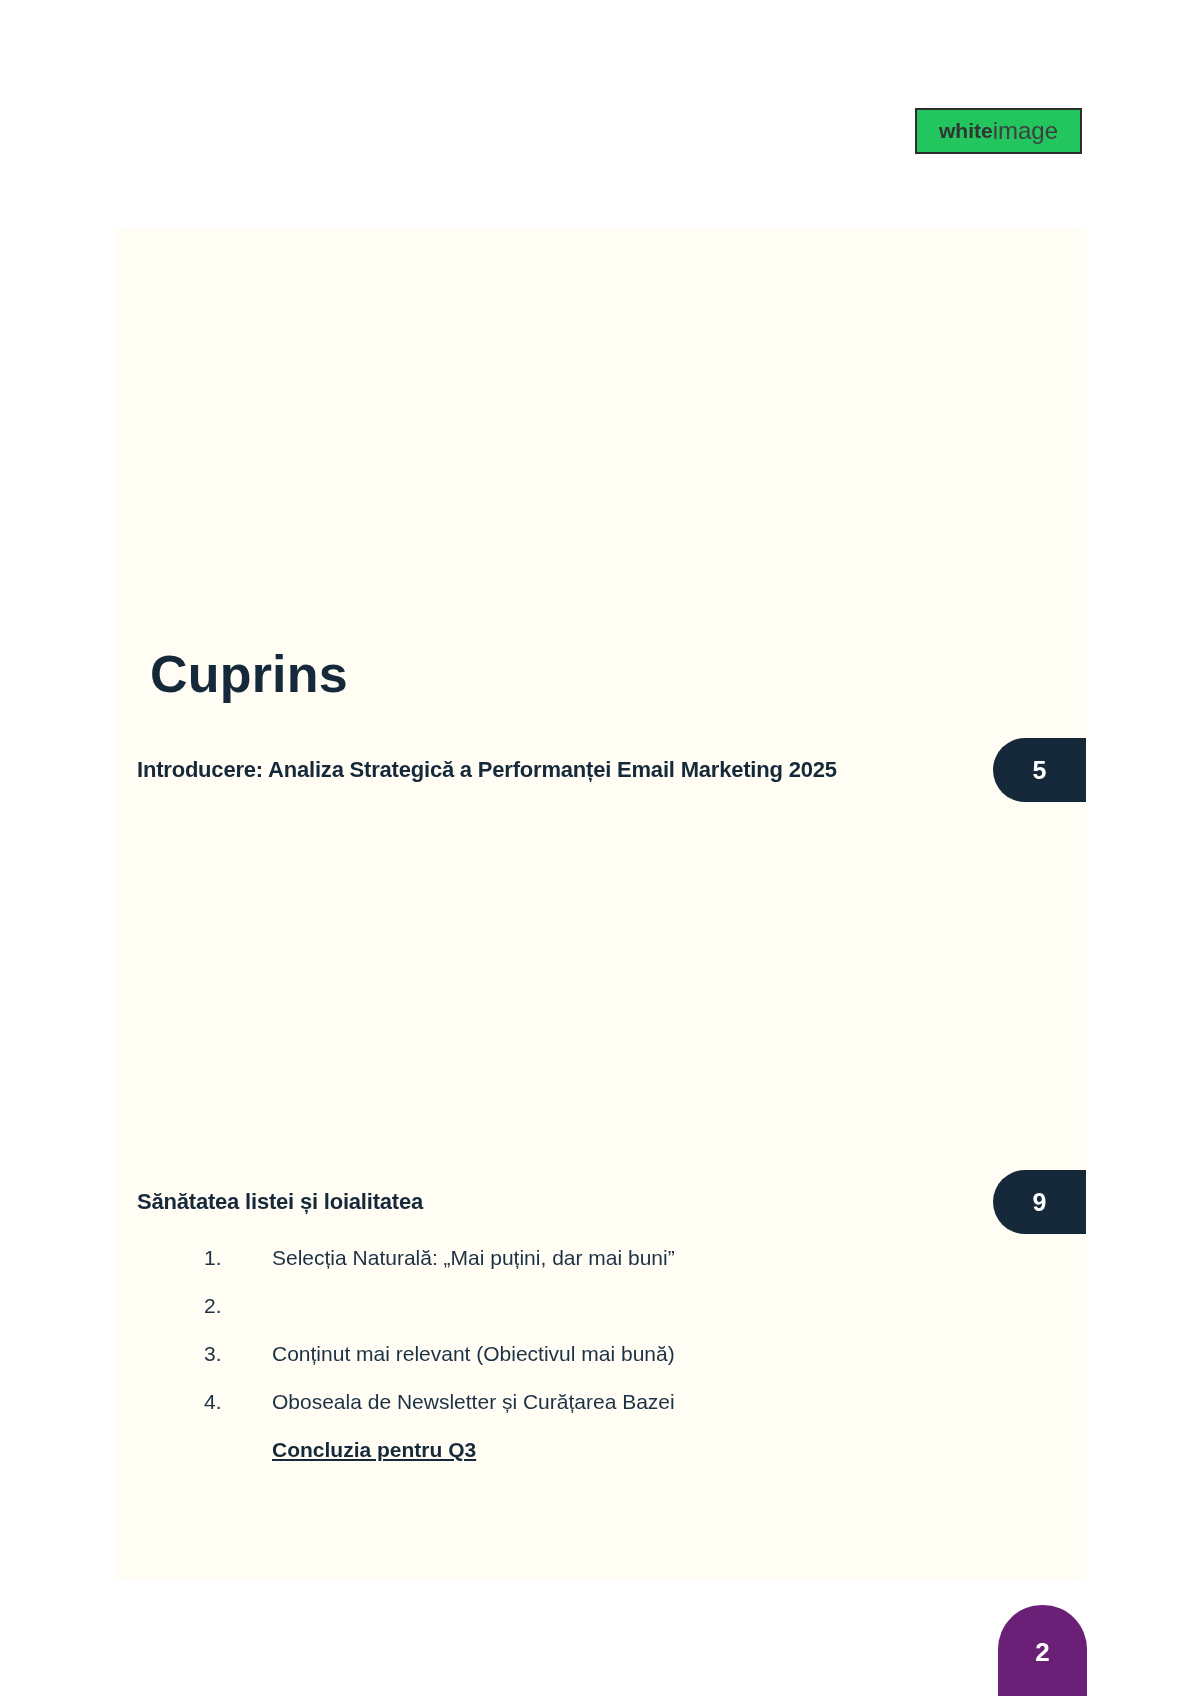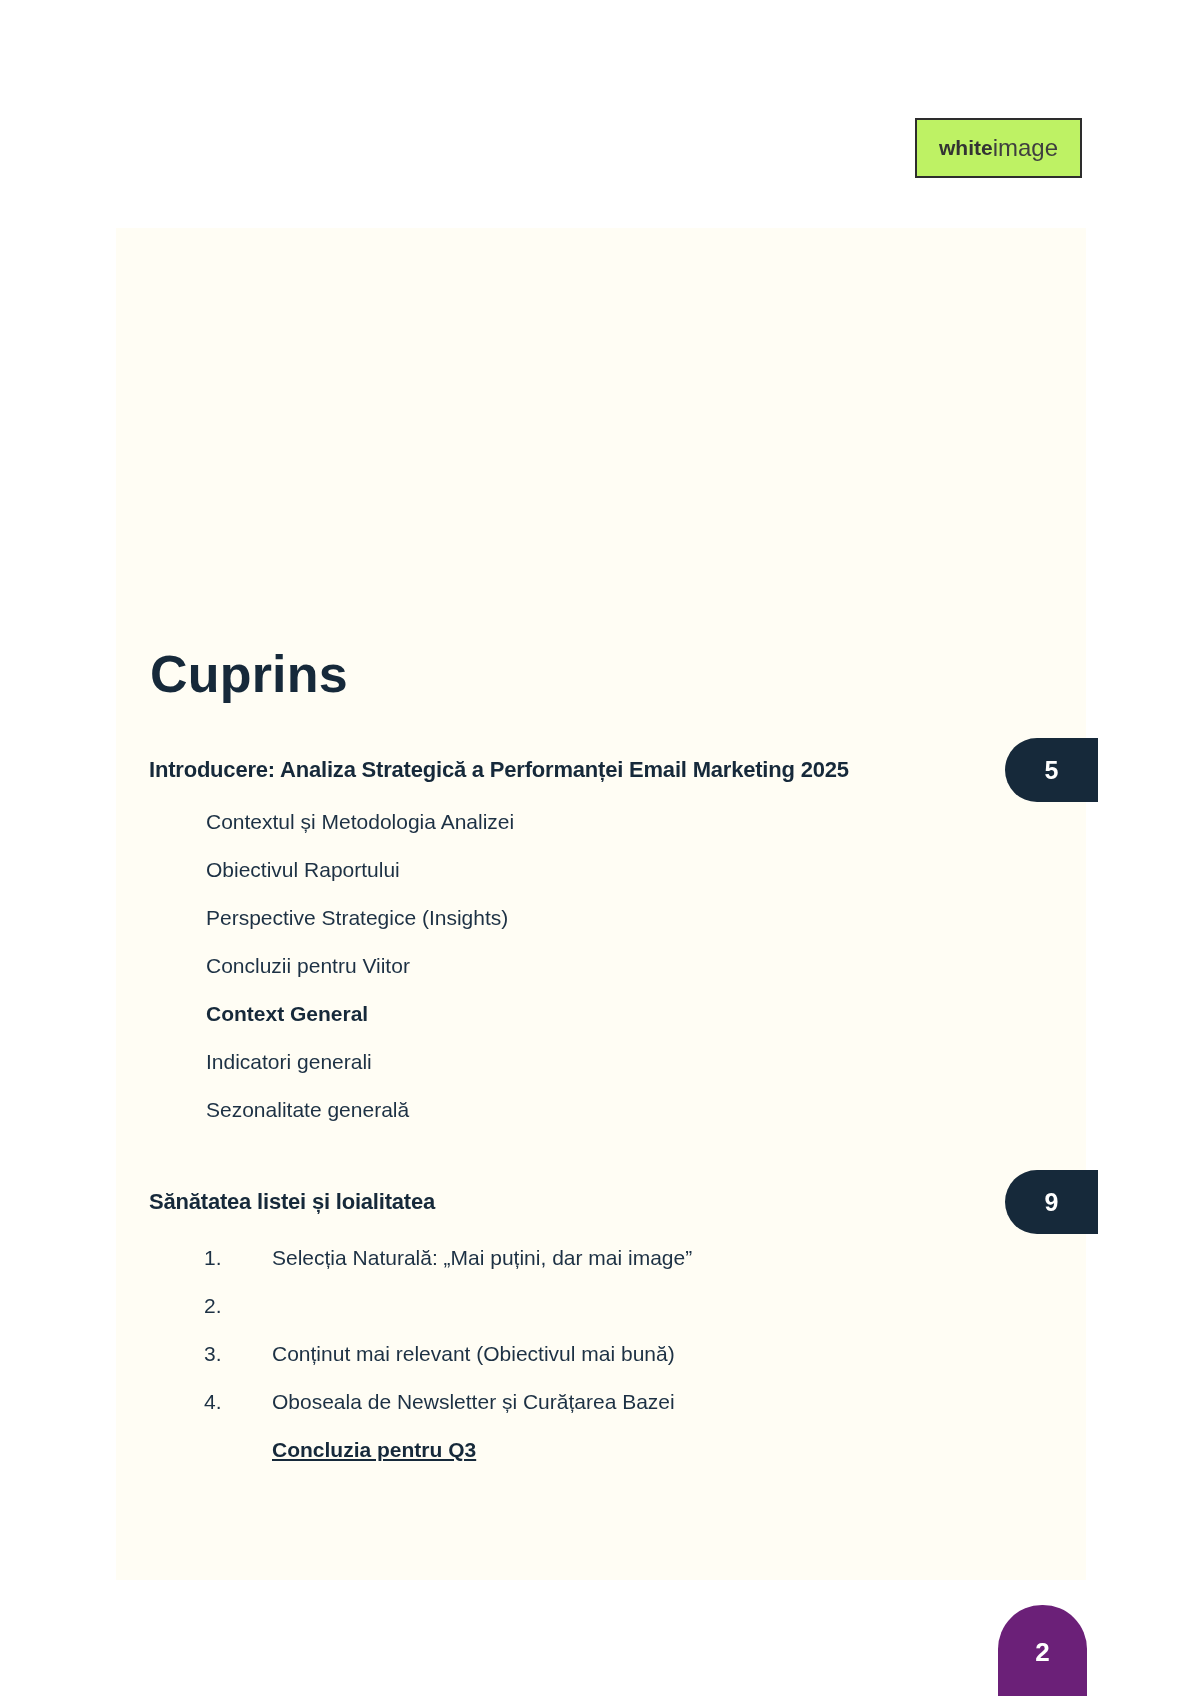--- a/index.html
+++ b/index.html
@@ -7,42 +7,42 @@
     width:1200px;height:1696px;
     background:#ffffff;
     font-family:"Liberation Sans","DejaVu Sans",sans-serif;
     position:relative;
     -webkit-font-smoothing:antialiased;
   }
   .page{position:absolute;inset:0;width:1200px;height:1696px;overflow:hidden;}
 
   
   .logo-box{
-    position:absolute;left:915px;top:118px;width:167px;height:60px;
+    position:absolute;left:915px;top:108px;width:167px;height:46px;
     border:2px solid #2d2d2d;box-sizing:border-box;
     display:flex;align-items:center;justify-content:center;
-    background:#bef264;
+    background:#22c55e;
   }
   .logo-box .w{font-weight:700;color:#333333;font-size:21px;letter-spacing:0px;}
   .logo-box .i{font-weight:400;color:#3f3f3f;font-size:24px;letter-spacing:0px;}
 
   
   .panel{
     position:absolute;left:116px;top:228px;width:970px;height:1352px;
     background:#fffdf4;
   }
 
   .toc-title{
     position:absolute;left:34px;top:418px;
     font-size:52px;font-weight:700;color:#16293a;
     line-height:1.1;margin:0;letter-spacing:0.2px;
   }
 
   .section-row{
-    position:absolute;left:12px;width:100%;height:64px;
+    position:absolute;left:0;width:100%;height:64px;
   }
   .section-row .heading{
     position:absolute;left:21px;top:0;height:64px;right:100px;
     display:flex;align-items:center;
     font-size:22px;font-weight:700;color:#16293a;
     letter-spacing:-0.2px;white-space:nowrap;
   }
   .row-1{top:510px;}
   .row-2{top:942px;}
 
@@ -96,39 +96,30 @@
 
   <div class="panel">
 
     <h1 class="toc-title">Cuprins</h1>
 
     <div class="section-row row-1">
       <div class="heading">Introducere: Analiza Strategică a Performanței Email Marketing 2025</div>
       <div class="page-badge">5</div>
     </div>
 
-    <ul class="sub-list">
-      <li>Contextul și Metodologia Analizei</li>
-      <li>Obiectivul Raportului</li>
-      <li>Perspective Strategice (Insights)</li>
-      <li>Concluzii pentru Viitor</li>
-      <li class="bold">Context General</li>
-      <li>Indicatori generali</li>
-      <li>Sezonalitate generală</li>
-    </ul>
 
     <div class="section-row row-2">
       <div class="heading">Sănătatea listei și loialitatea</div>
       <div class="page-badge">9</div>
     </div>
 
     <ul class="num-list">
       <li>
         <span class="num">1.</span>
-        <span class="label">Selecția Naturală: „Mai puțini, dar mai image”</span>
+        <span class="label">Selecția Naturală: „Mai puțini, dar mai buni”</span>
       </li>
       <li>
         <span class="num">2.</span>
       </li>
       <li>
         <span class="num">3.</span>
         <span class="label">Conținut mai relevant (Obiectivul mai bună)</span>
       </li>
       <li>
         <span class="num">4.</span>

